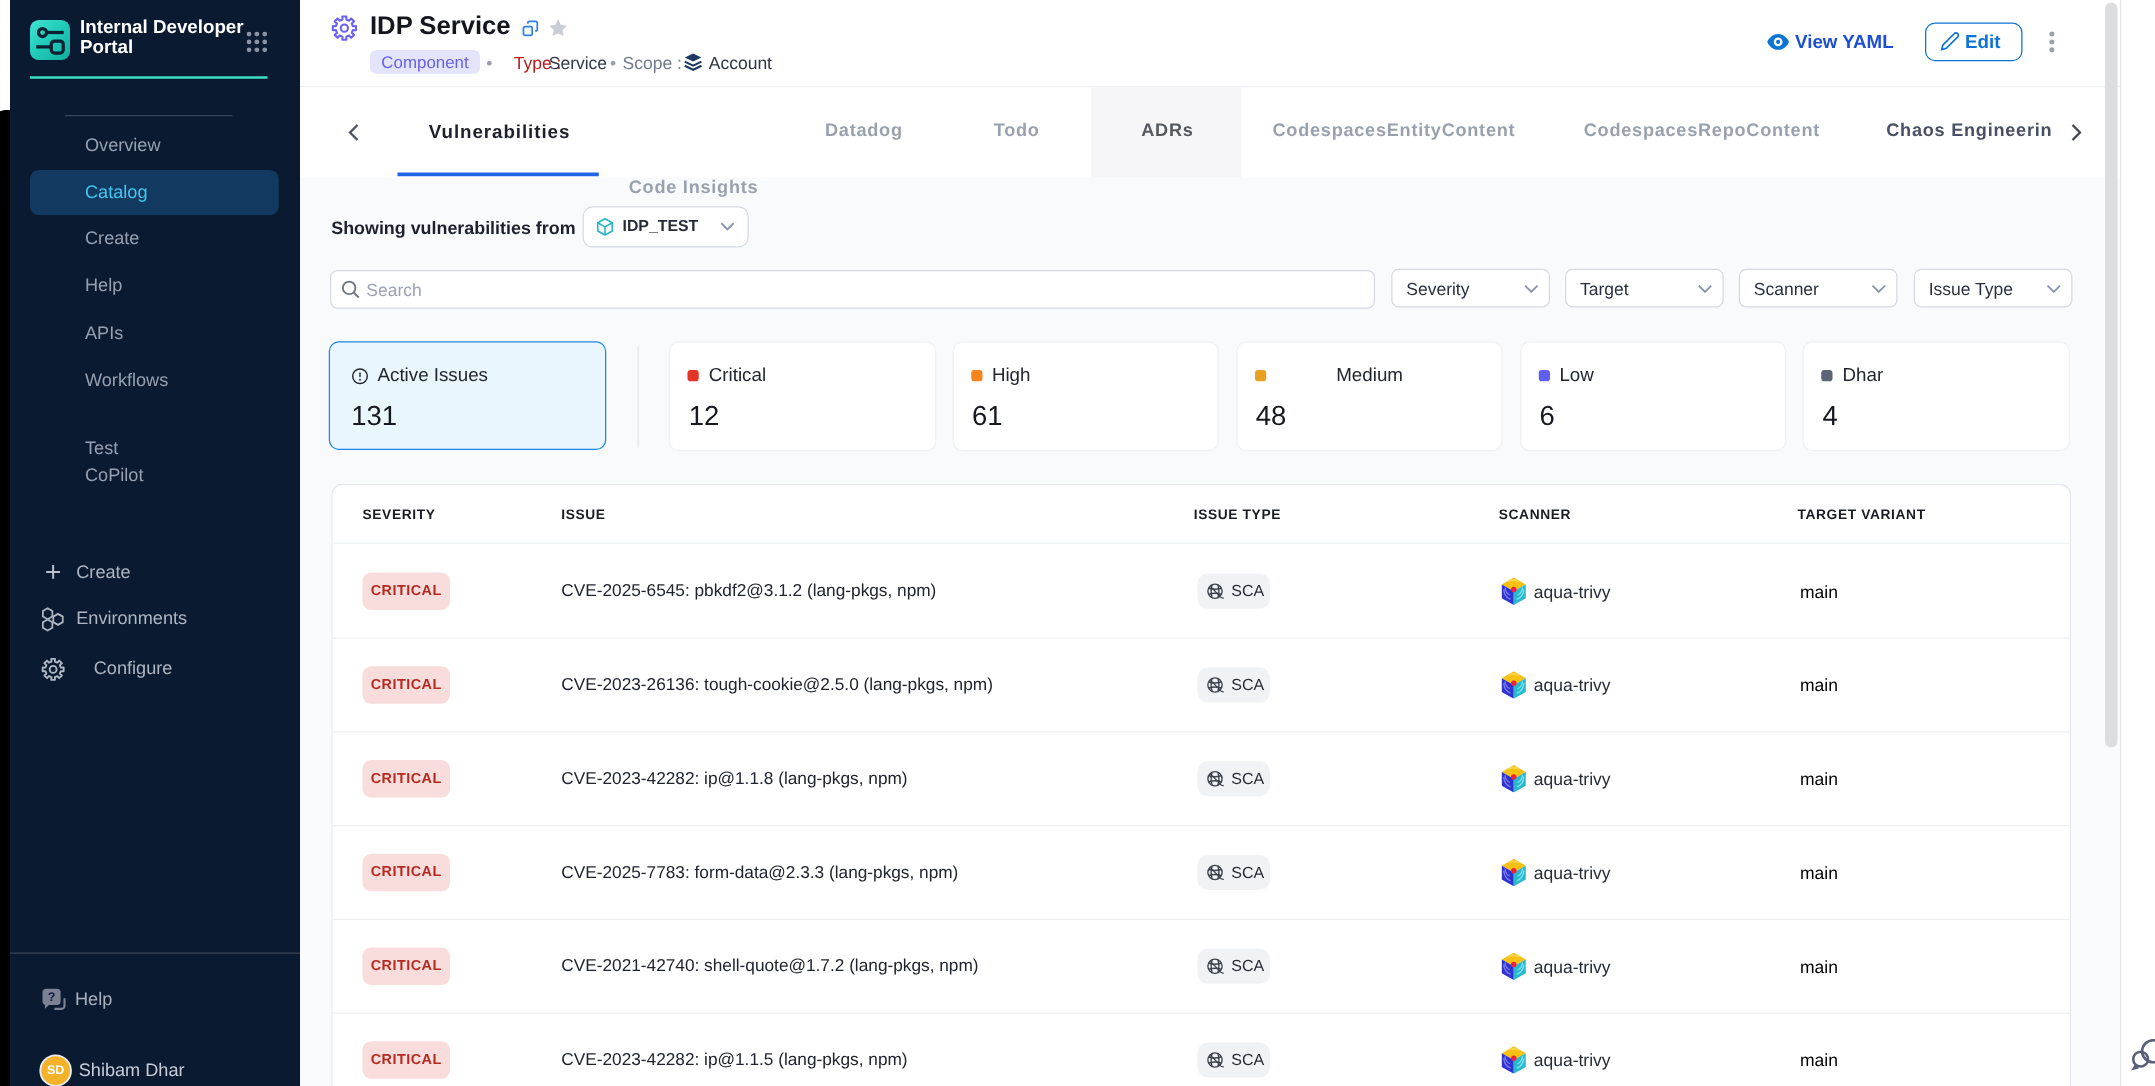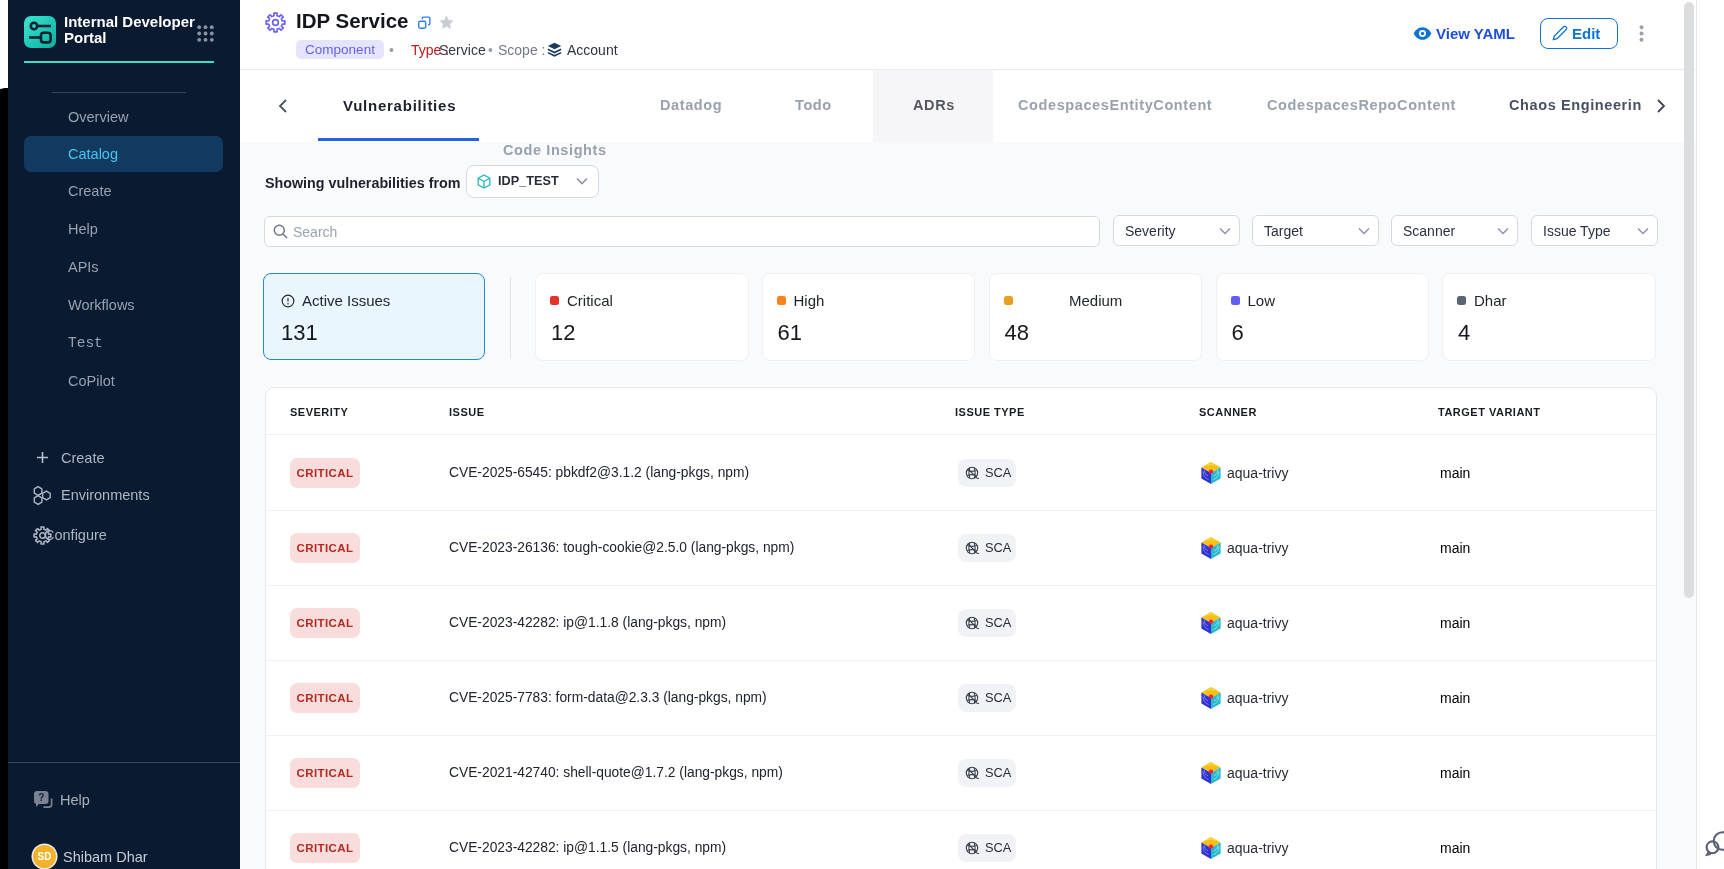--- a/index.html
+++ b/index.html
@@ -112,42 +112,42 @@
   </svg>
   <div class="abs" id="tealline"></div>
   <div class="abs" id="navdiv"></div>
   <div class="abs" id="catalog-bg"></div>
   <div class="abs navitem" style="top:107px;">Overview</div>
   <div class="abs navitem" style="top:144px; color:#45c6f0;">Catalog</div>
   <div class="abs navitem" style="top:181px;">Create</div>
   <div class="abs navitem" style="top:219px;">Help</div>
   <div class="abs navitem" style="top:257px;">APIs</div>
   <div class="abs navitem" style="top:295px;">Workflows</div>
-  <div class="abs navitem" style="top:333px;font-family:Liberation Mono, monospace;">Test</div>
+  <div class="abs navitem" style="top:349px;">Test</div>
   <div class="abs navitem" style="top:371px;">CoPilot</div>
 
   <svg class="abs" style="left:36px; top:451px;" width="13" height="13" viewBox="0 0 13 13">
     <path d="M6.5 1v11M1 6.5h11" stroke="#b8c0cd" stroke-width="1.6"></path>
   </svg>
   <div class="abs bitem" style="left:61px; top:448px;">Create</div>
   <svg class="abs" style="left:32px; top:485px;" width="21" height="21" viewBox="0 0 21 21">
     <g fill="none" stroke="#aeb6c3" stroke-width="1.4">
       <path d="M6.1 1.6 9.9 3.8v4.4L6.1 10.4 2.3 8.2V3.8Z"></path>
       <path d="M6.1 10.6 9.9 12.8v4.4L6.1 19.4 2.3 17.2v-4.4Z"></path>
       <path d="M14.4 6.1l3.8 2.2v4.4l-3.8 2.2-3.8-2.2V8.3Z"></path>
     </g>
   </svg>
   <div class="abs bitem" style="left:61px; top:485px;">Environments</div>
   <svg class="abs" style="left:33px; top:526px;" width="19" height="19" viewBox="0 0 24 24">
     <g fill="none" stroke="#aeb6c3" stroke-width="1.9" stroke-linejoin="round">
       <path d="M19.81 10.27 L22.64 10.12 L22.64 13.88 L19.81 13.73 L18.75 16.30 L20.85 18.19 L18.19 20.85 L16.30 18.75 L13.73 19.81 L13.88 22.64 L10.12 22.64 L10.27 19.81 L7.70 18.75 L5.81 20.85 L3.15 18.19 L5.25 16.30 L4.19 13.73 L1.36 13.88 L1.36 10.12 L4.19 10.27 L5.25 7.70 L3.15 5.81 L5.81 3.15 L7.70 5.25 L10.27 4.19 L10.12 1.36 L13.88 1.36 L13.73 4.19 L16.30 5.25 L18.19 3.15 L20.85 5.81 L18.75 7.70 Z"></path>
       <circle cx="12" cy="12" r="3.5"></circle>
     </g>
   </svg>
-  <div class="abs bitem" style="left:44px; top:525px;">Configure</div>
+  <div class="abs bitem" style="left:75px; top:525px;">Configure</div>
   <div class="abs" id="botdiv"></div>
 
   <svg class="abs" style="left:33px; top:790px;" width="20" height="20" viewBox="0 0 20 20">
     <rect x="1" y="1" width="14.5" height="13" rx="3" fill="#7a8294"></rect>
     <path d="M3 13.5v3.5l3.5-3.5" fill="#7a8294"></path>
     <path d="M18.6 8.5v6a2.6 2.6 0 0 1-2.6 2.6h-5.5" fill="none" stroke="#7a8294" stroke-width="1.7"></path>
     <text x="8.2" y="11.2" font-size="10" font-weight="bold" fill="#10203a" text-anchor="middle" font-family="Liberation Sans">?</text>
   </svg>
   <div class="abs bitem" style="left:60px; top:790px; color:#a9b1bf;">Help</div>
   <div class="abs" style="left:33px; top:845px; width:23px; height:23px; border-radius:50%; background:#f3b229; box-shadow:0 0 0 1.5px #e8edf3;

